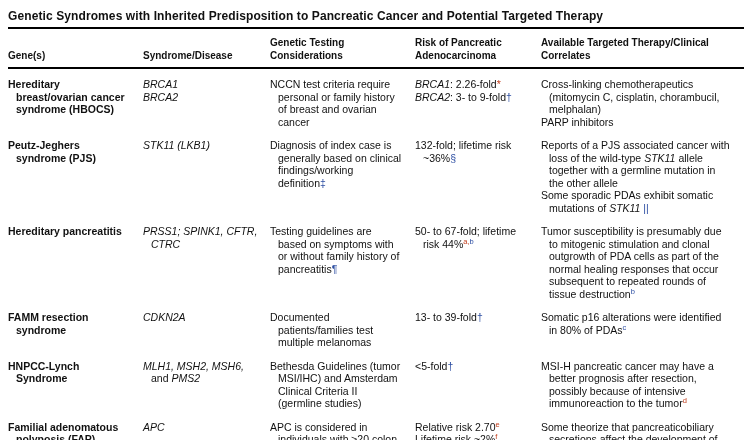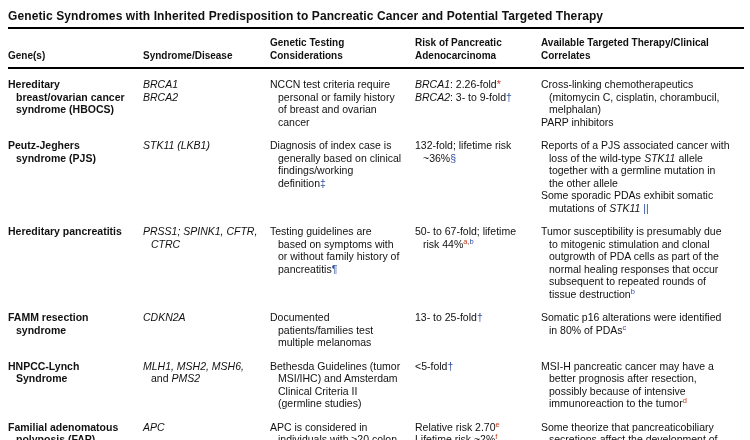--- a/index.html
+++ b/index.html
@@ -108,21 +108,21 @@
         <div class="cell col-syndrome">
           <p><span>FAMM resection syndrome</span></p>
         </div>
         <div class="cell col-genes">
           <p><span class="i">CDKN2A</span></p>
         </div>
         <div class="cell col-testing">
           <p><span>Documented patients/families test multiple melanomas</span></p>
         </div>
         <div class="cell col-risk">
-          <p><span>13- to 25-fold</span><span style="color: rgb(46, 79, 163);">†</span></p>
+          <p><span>13- to 39-fold</span><span style="color: rgb(46, 79, 163);">†</span></p>
         </div>
         <div class="cell col-therapy">
           <p><span>Somatic p16 alterations were identified in 80% of PDAs</span><span class="sup" style="color: rgb(46, 79, 163);">c</span></p>
         </div>
       </div>
       <div class="grid row">
         <div class="cell col-syndrome">
           <p><span>HNPCC-Lynch Syndrome</span></p>
         </div>
         <div class="cell col-genes">

